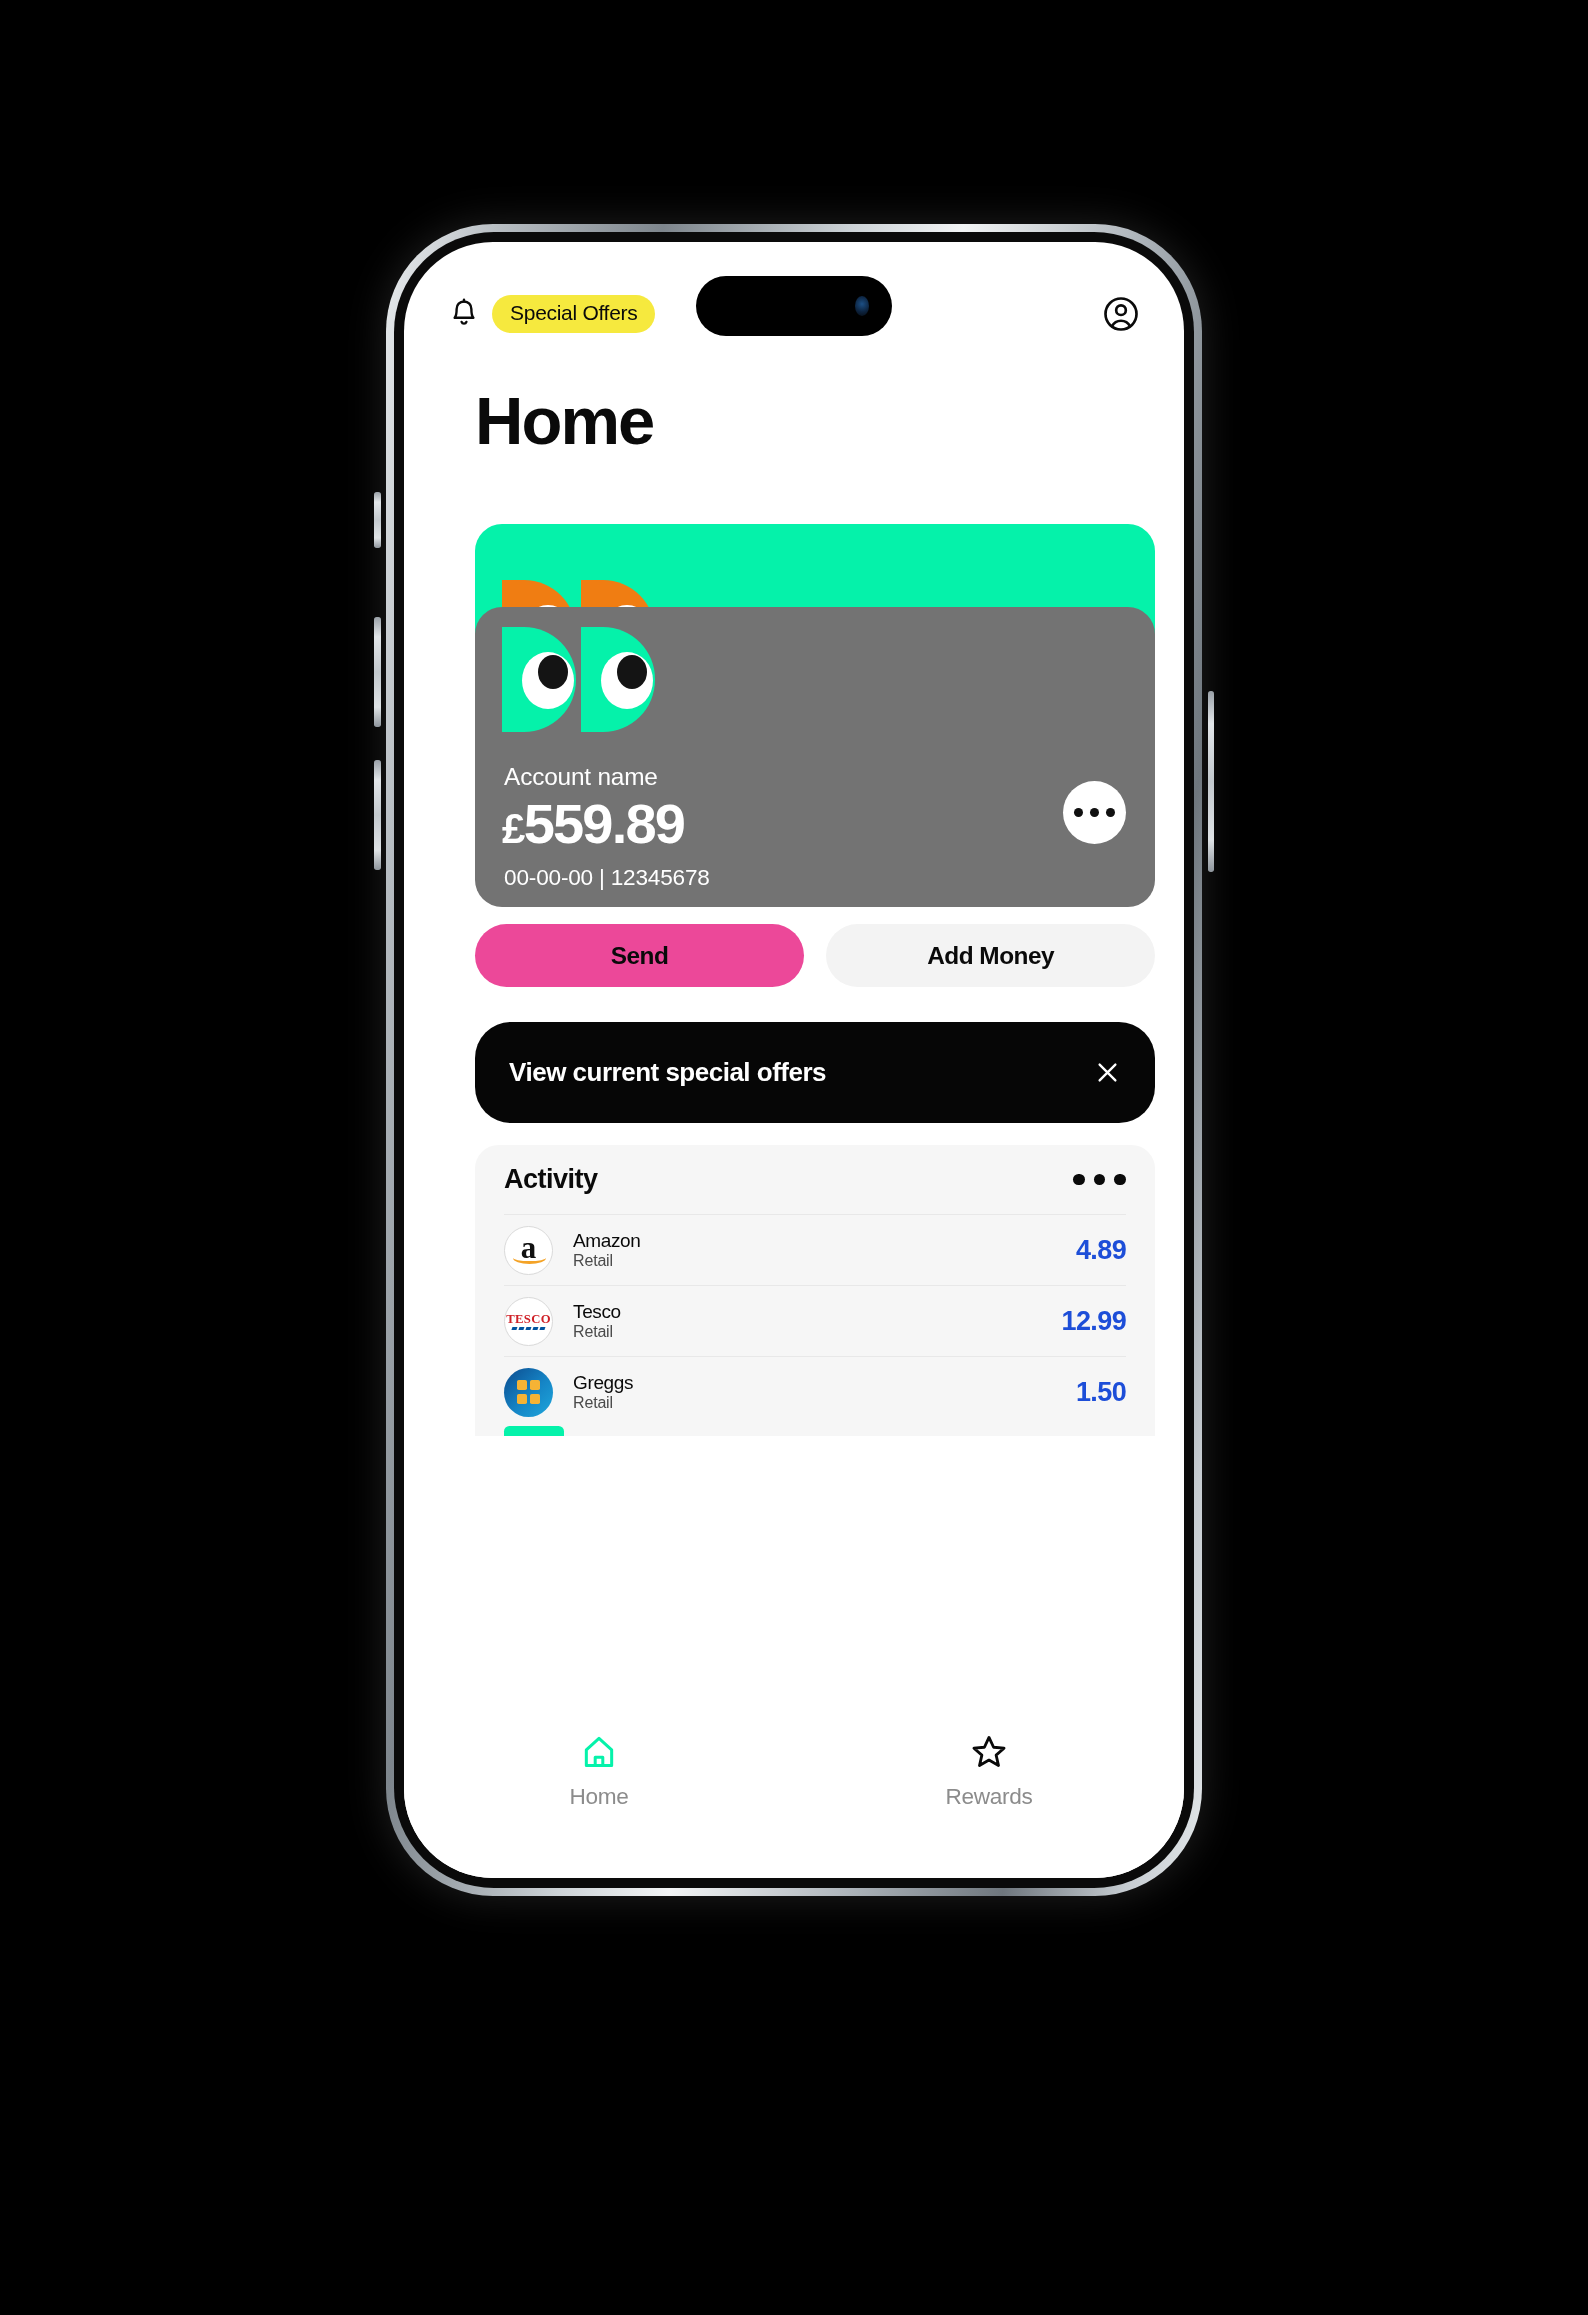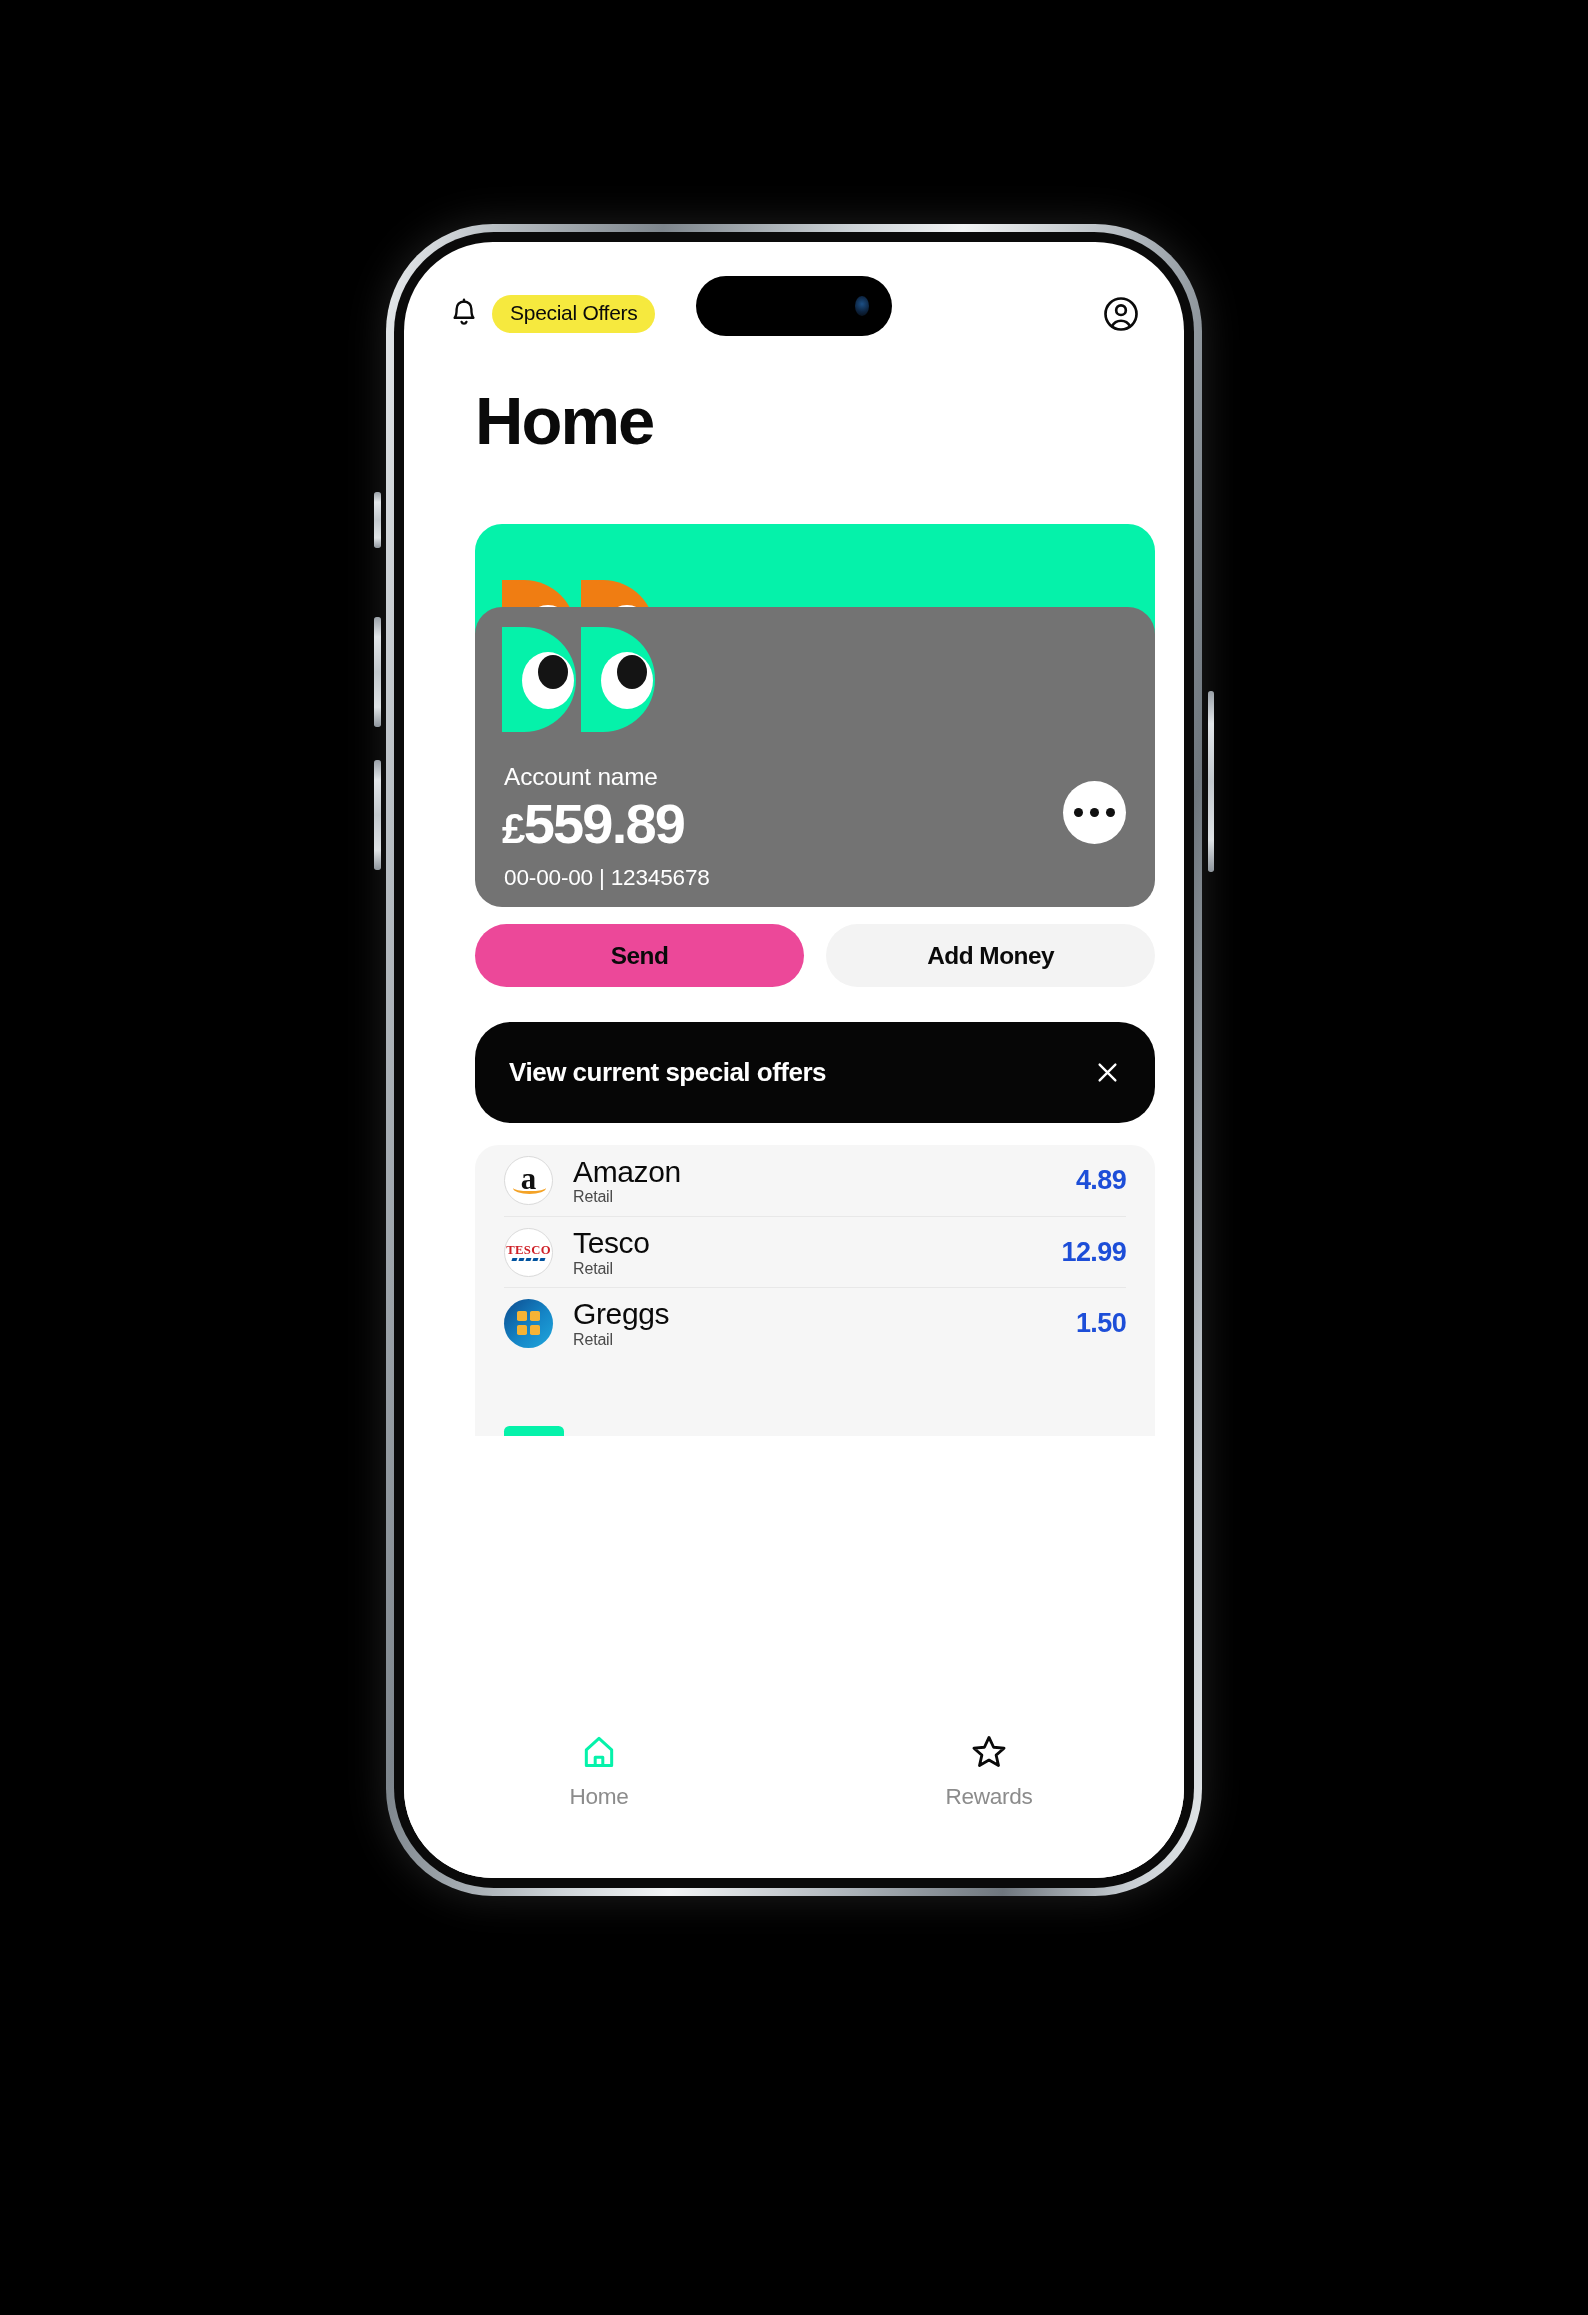--- a/index.html
+++ b/index.html
@@ -307,21 +307,21 @@
     flex: 0 0 auto;
     position: relative;
     overflow: hidden;
     display: flex;
     align-items: center;
     justify-content: center;
   }
   .txn-icon.bordered { border: 1.4px solid #D9D9D9; background: #ffffff; }
   .txn-text { margin-left: 20px; }
   .txn-merchant {
-    font-size: 30px;
+    font-size: 19px;
     color: #0a0a0a;
     letter-spacing: -0.4px;
     line-height: 1.12;
   }
   .txn-category {
     font-size: 16px;
     color: #4a4a4a;
     letter-spacing: -0.2px;
     line-height: 1.15;
   }
@@ -501,20 +501,28 @@
       </div>
 
       <div id="offers-banner">
         <span id="offers-banner-text">View current special offers</span>
         <svg id="offers-close-icon" viewBox="0 0 24 24" fill="none" stroke="#ffffff" stroke-width="2.1" stroke-linecap="round">
           <path d="M5 5 L19 19 M19 5 L5 19"></path>
         </svg>
       </div>
 
       <div id="activity-panel">
+        <div id="activity-header">
+          <span id="activity-title">Activity</span>
+          <div id="activity-menu-button">
+            <i></i>
+              <i></i>
+              <i></i>
+          </div>
+        </div>
 
         <div class="txn-row">
           <div class="txn-icon bordered">
             <span class="amazon-a">a</span>
             <span class="amazon-smile"></span>
           </div>
           <div class="txn-text">
             <div class="txn-merchant">Amazon</div>
             <div class="txn-category">Retail</div>
           </div>

